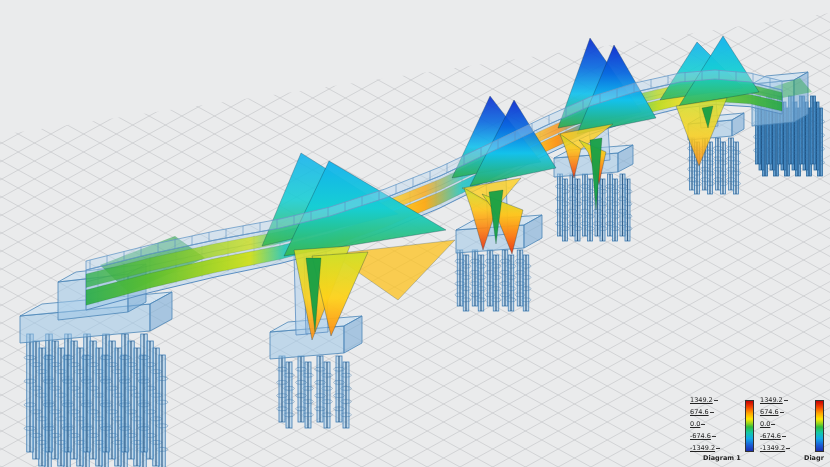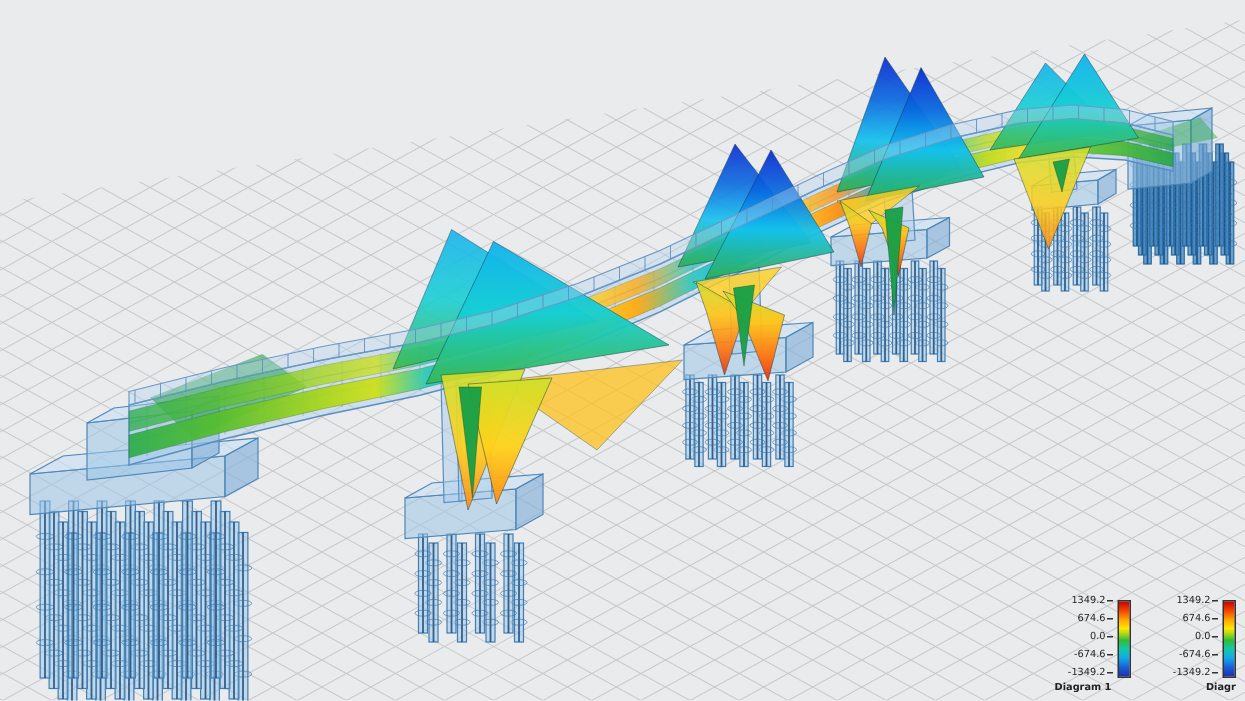--- a/index.html
+++ b/index.html
@@ -26,21 +26,21 @@
   .core{stroke:rgba(25,75,125,0.85);stroke-width:1.2;}
   .fin{stroke:rgba(12,48,72,0.55);stroke-width:0.6;}
   .needle{fill:#17a046;opacity:0.95;stroke:rgba(10,60,30,0.5);stroke-width:0.5;}
   .strip1{fill:url(#ribbonGrad);opacity:0.78;stroke:rgba(20,70,50,0.3);stroke-width:0.5;}
   .strip2{fill:url(#ribbonGrad);opacity:0.95;stroke:rgba(20,70,50,0.35);stroke-width:0.5;}
   
   .legend{position:absolute;width:64px;height:70px;font-size:6.5px;line-height:7px;color:#222;}
   .lbar{position:absolute;left:55px;top:2px;width:7px;height:50px;border:1px solid #333;
         background:linear-gradient(to bottom,#c80000 0%,#f44a00 13%,#ffa800 25%,#ffe800 36%,
                    #93d31d 45%,#2ebc3c 52%,#14c9a4 63%,#12aae8 75%,#1a5ed6 88%,#1c2fb0 100%);}
-  .trow{position:absolute;left:0;width:52px;text-align:right;white-space:nowrap;}
+  .trow{position:absolute;left:0;width:52px;white-space:nowrap;text-decoration:underline;}
   .tdash{display:inline-block;width:4px;height:1px;background:#333;vertical-align:middle;margin-left:1px;}
   .lcap{position:absolute;top:57px;left:0;width:64px;text-align:center;font-weight:bold;font-size:6.5px;}
 </style>
 </head>
 <body>
 
 <svg id="scene" width="830" height="467" viewBox="0 0 830 467">
   <defs>
     <clipPath id="gridclip">
         <path d="M0,135 L830,13 L830,467 L0,467 Z"></path>

